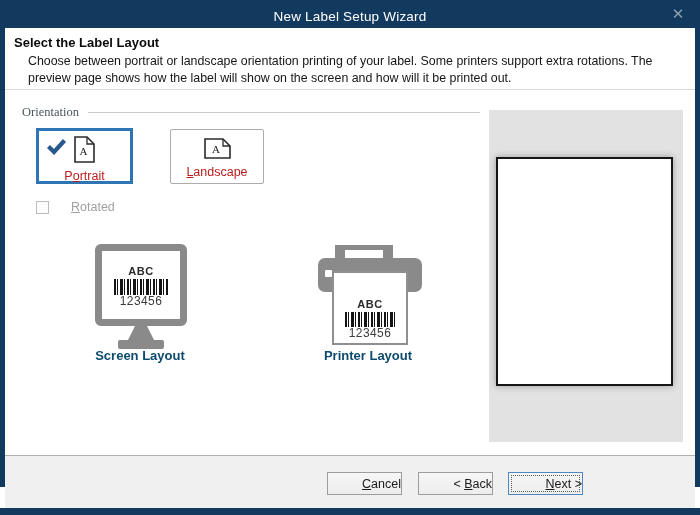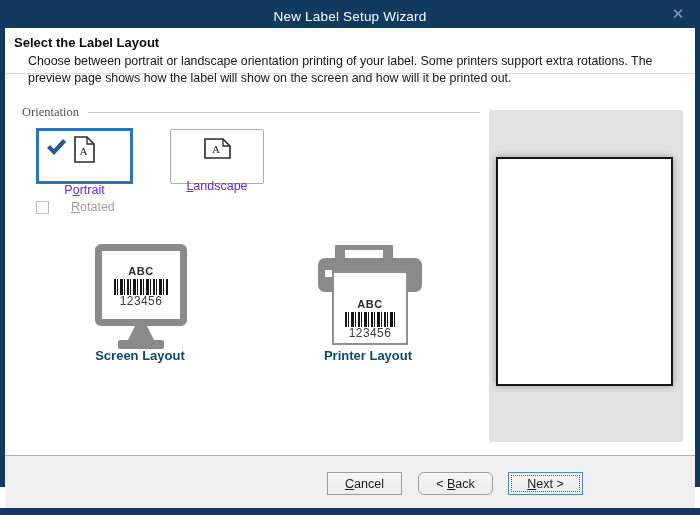--- a/index.html
+++ b/index.html
@@ -12,42 +12,42 @@
   .titlebar-title { color:#ffffff; font-size:13.5px; letter-spacing:.2px; }
   .close-btn { position:absolute; right:10px; top:0; width:24px; height:28px; display:flex;
                align-items:center; justify-content:center; color:#8fa0b2; font-size:15px;
                font-weight:bold; cursor:pointer; }
   .edge { position:absolute; background:#12395e; }
   .edge.left  { left:0; top:28; width:5px; height:487px; }
   .edge.right { left:695px; top:28; width:5px; height:487px; }
   .edge.bottom{ left:0; top:508px; width:700px; height:7px; }
 
   
-  .header { position:absolute; left:5px; top:28px; width:690px; height:46px; background:#fff;
+  .header { position:absolute; left:5px; top:28px; width:690px; height:62px; background:#fff;
             border-bottom:1px solid #dadada;padding-left:24px; }
   .header-title { position:absolute; left:9px; top:7px; font-size:13px; font-weight:bold; color:#0b0b0b; }
   .header-desc { position:absolute; left:23px; top:25px; width:658px; font-size:12.4px;
                  line-height:16.5px; color:#161616; }
 
   
   .bodyarea { position:absolute; left:5px; top:90px; width:690px; height:365px; background:#fff; }
   .group-row { position:absolute; display:flex; align-items:center; width:458px;font-family:Liberation Serif, serif; }
   .group-label { font-size:12.5px; color:#4a545e; white-space:nowrap; }
   .group-line { flex:1; height:1px; background:#c6cacd; margin-left:9px; }
   .group-row.orientation { left:17px; top:15px; }
   .group-row.preview { left:17px; top:134px; }
 
   
   .orient-btn { position:absolute; background:#fff; display:flex; flex-direction:column;
                 align-items:center; cursor:pointer; }
   .orient-btn.selected { left:31px; top:38px; width:97px; height:56px; border:3px solid #2e75b5; }
   .orient-btn.plain { left:165px; top:39px; width:94px; height:55px; border:1px solid #ababab; border-radius:2px; }
   .orient-btn .doc-icon { margin-top:5px; }
   .orient-btn.plain .doc-icon { margin-top:8px; }
-  .orient-btn .opt-label { font-size:12.5px; color:#6d28d9; margin-top:16px;text-align:center; }
+  .orient-btn .opt-label { font-size:12.5px; color:#b91c1c; margin-top:2px;text-align:center; }
   .check-wrap { position:absolute; left:7px; top:7px; }
   .u { text-decoration:underline; }
 
   
   .rotated-row { position:absolute; left:31px; top:110px; display:flex; align-items:center; gap:22px; }
   .rotated-box { width:13px; height:13px; border:1px solid #bcbcbc; background:#fdfdfd; }
   .rotated-label { font-size:12.5px; color:#a0a0a0; }
 
   
   .barcode { background:repeating-linear-gradient(90deg,
@@ -87,24 +87,24 @@
   
   .page-panel { position:absolute; left:484px; top:20px; width:194px; height:332px; background:#e2e2e2; }
   .page { position:absolute; left:7px; top:47px; width:177px; height:229px; background:#fff;
           border:2px solid #161616; box-shadow:0 0 7px rgba(0,0,0,.32); }
 
   
   .footer { position:absolute; left:5px; top:455px; width:690px; height:53px; background:#f0f0f0;
             border-top:1px solid #b0b0b0; }
   .btn { position:absolute; top:16px; width:75px; height:23px; font-size:12.5px; color:#1a1a1a;
          background:linear-gradient(#f6f6f6,#ededed); border:1px solid #9d9d9d;
-         display:flex; align-items:center; justify-content:center; cursor:pointer;
+         display:flex; align-items:center; justify-content:flex-end; cursor:pointer;
          font-family:"Liberation Sans","DejaVu Sans",sans-serif; }
   .btn.cancel { left:322px; }
-  .btn.back   { left:413px;border-radius:6px; }
+  .btn.back   { left:413px; }
   .btn.next   { left:503px; border:1px solid #4f87c0; outline:1px dotted #5a5a5a; outline-offset:-4px; }
   .btn.finish { left:595px; }
 </style>
 </head>
 <body>
 
 <div class="dialog">
 
   <div class="titlebar">
     <span class="titlebar-title">New Label Setup Wizard</span>

